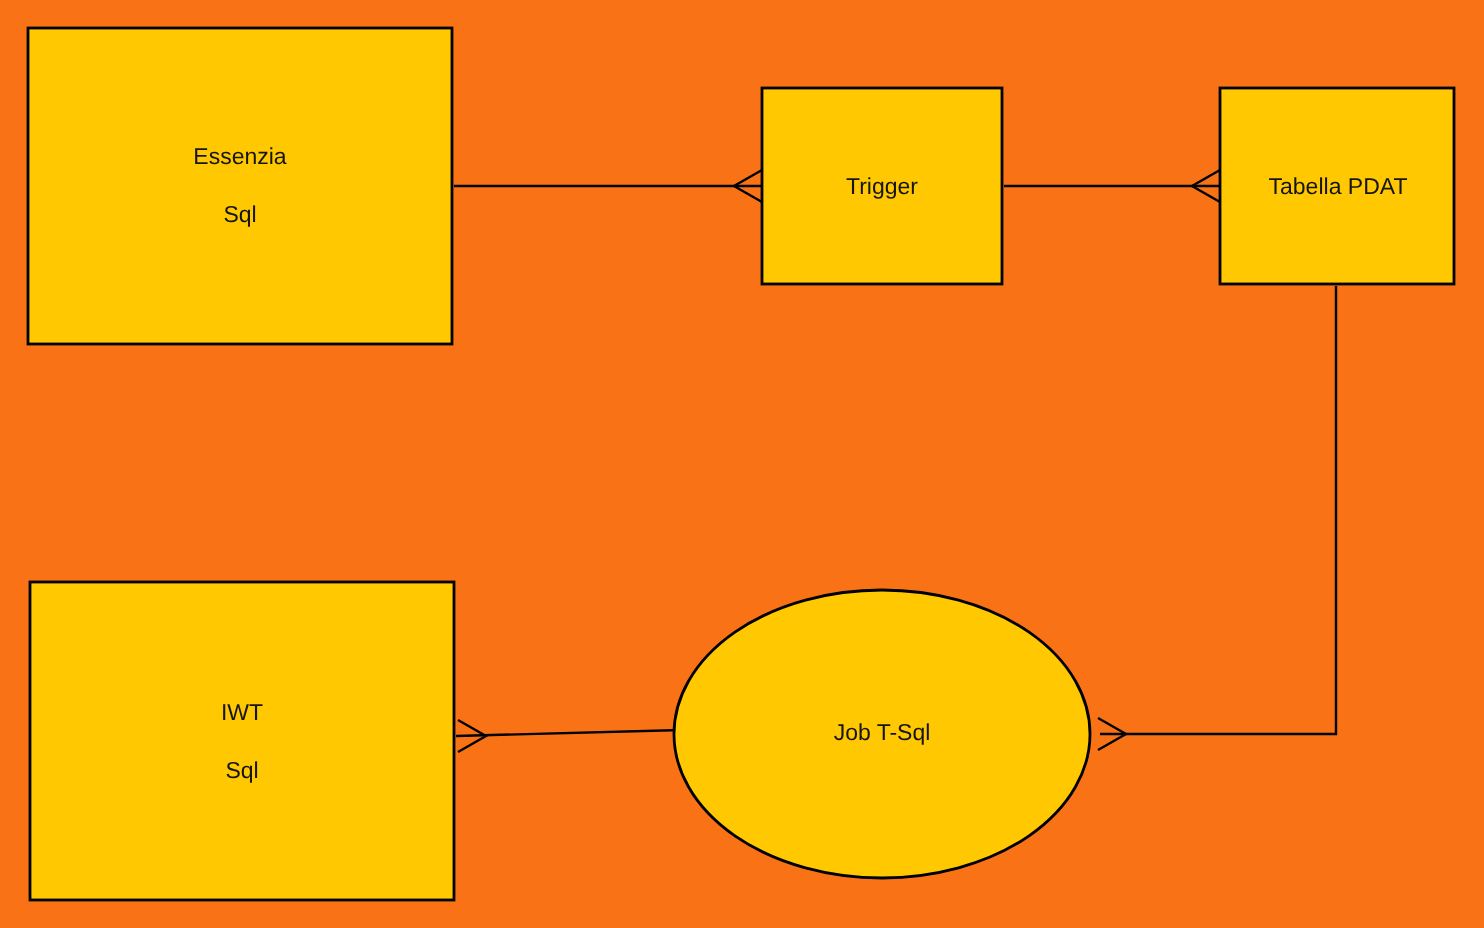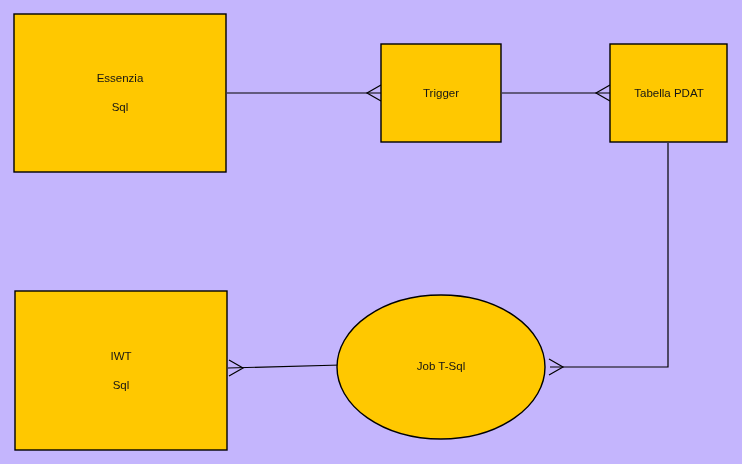--- a/index.html
+++ b/index.html
@@ -8,21 +8,21 @@
     padding: 0;
     background: #ffffff;
   }
   body {
     font-family: "Liberation Sans", "DejaVu Sans", sans-serif;
   }
   #canvas {
     position: relative;
     width: 742px;
     height: 464px;
-    background: #c4b5fd;
+    background: #f97316;
     overflow: hidden;
   }
   #diagram-svg {
     position: absolute;
     top: 0;
     left: 0;
     width: 742px;
     height: 464px;
     display: block;
   }

